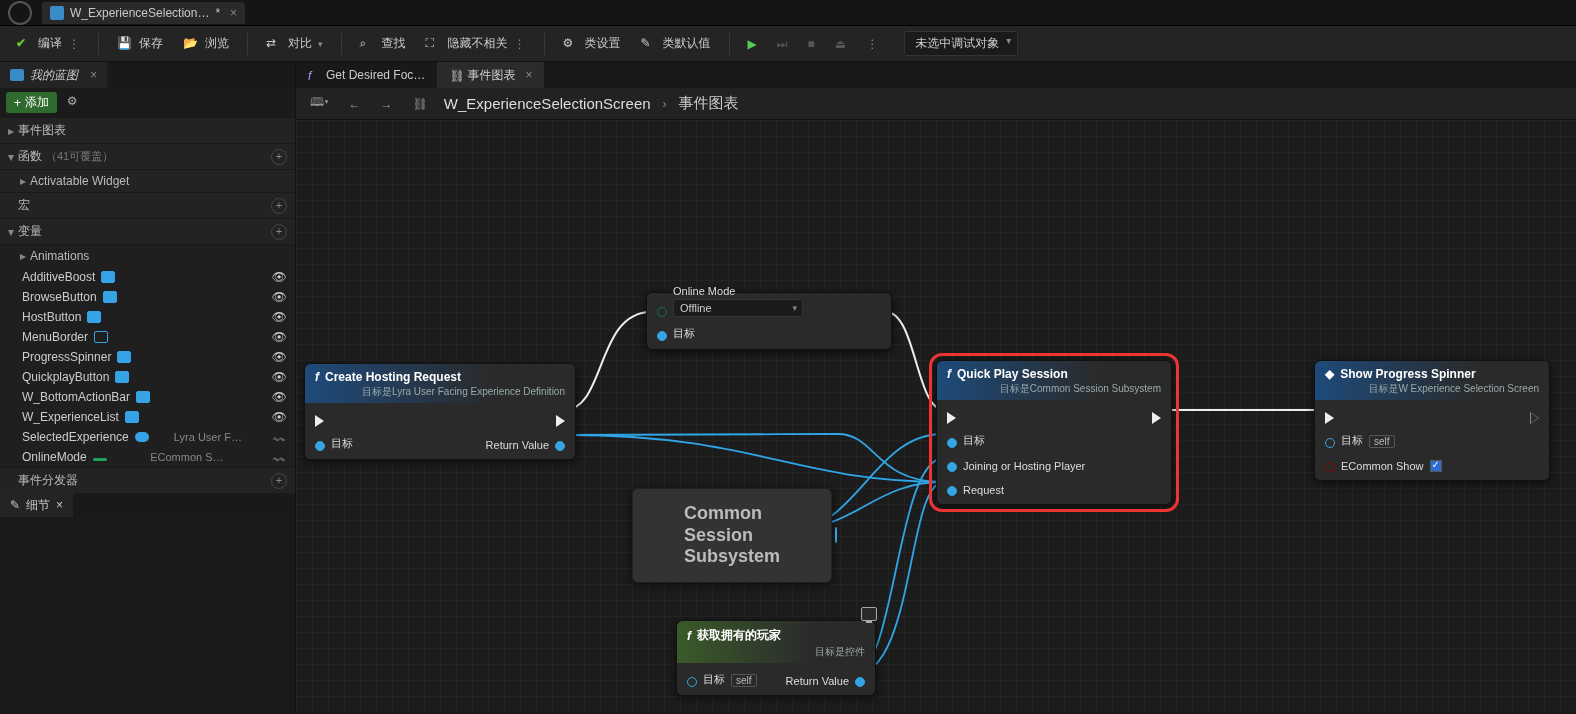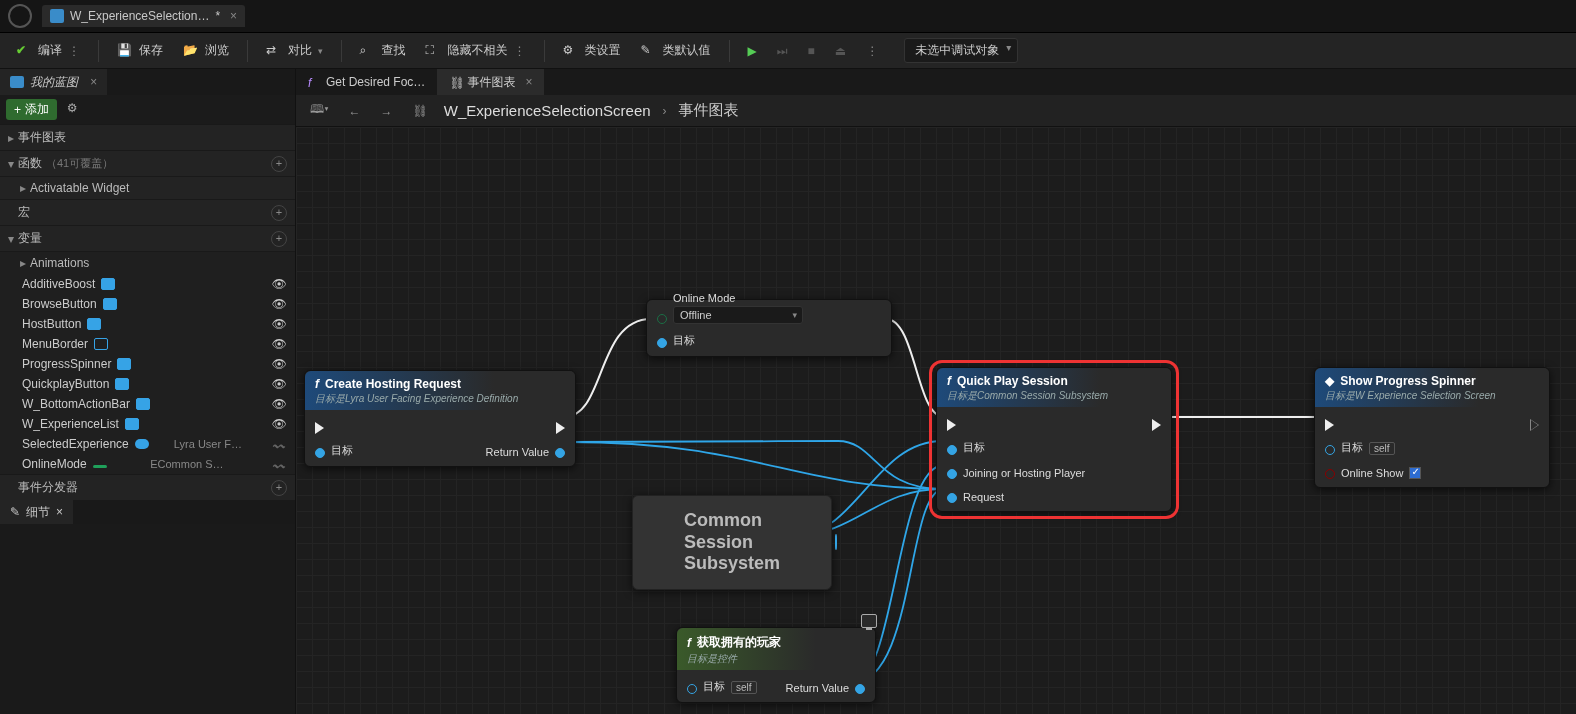--- a/index.html
+++ b/index.html
@@ -1,17 +1,17 @@
 <!DOCTYPE html>
 <html><head>
 <meta charset="utf-8">
 <style>
 * { margin:0; padding:0; box-sizing:border-box; font-family:"Segoe UI",Arial,sans-serif; }
 body { width:1576px; height:714px; background:#1a1a1a; color:#c8c8c8; overflow:hidden; position:relative; font-size:12px; }
-.top-bar { height:33px; background:#151515; display:flex; align-items:center; padding-left:8px; border-bottom:1px solid #000; }
+.top-bar { height:26px; background:#151515; display:flex; align-items:center; padding-left:8px; border-bottom:1px solid #000; }
 .logo { width:24px; height:24px; border:2px solid #555; border-radius:50%; margin-right:10px; }
 .main-tab { background:#2a2a2a; padding:4px 8px; display:flex; align-items:center; gap:6px; height:22px; border-radius:3px 3px 0 0; }
 .main-tab .fileicon { width:14px; height:14px; background:#3a8cc9; border-radius:2px; }
 .main-tab .close { color:#888; margin-left:4px; cursor:pointer; }
 
 .toolbar { height:36px; background:#242424; display:flex; align-items:center; padding:0 8px; gap:4px; border-bottom:1px solid #111; }
 .tbtn { display:flex; align-items:center; gap:6px; padding:4px 8px; color:#ccc; border-radius:3px; cursor:pointer; }
 .tsep { width:1px; height:22px; background:#3a3a3a; margin:0 6px; }
 .ticon { width:16px; height:16px; display:inline-block; }
 .compile-check { color:#6c3; font-weight:bold; }
@@ -73,21 +73,21 @@
     linear-gradient(#2a2a2a 1px,transparent 1px),
     linear-gradient(90deg,#2a2a2a 1px,transparent 1px);
   background-size: 16px 16px,16px 16px,128px 128px,128px 128px;
   overflow:hidden;
 }
 svg.wires { position:absolute; inset:0; width:100%; height:100%; pointer-events:none; }
 
 .node { position:absolute; background:#2a2a2a; border:1px solid #111; border-radius:6px; box-shadow:0 2px 8px rgba(0,0,0,.6); min-width:200px; }
 .node .nhead { padding:6px 10px 4px 10px; border-radius:6px 6px 0 0; }
 .node .ntitle { font-size:12px; font-weight:600; color:#fff; display:flex; gap:6px; align-items:center; }
-.node .nsub { font-size:10px; color:#9aa; font-style:italic; margin-top:1px; }
+.node .nsub { font-size:10px; color:#9aa; margin-top:1px;text-align:right; }
 .node .nbody { padding:6px 10px 8px 10px; display:flex; }
 .pins-l, .pins-r { display:flex; flex-direction:column; gap:6px; }
 .pins-r { margin-left:auto; align-items:flex-end; }
 .pin { display:flex; align-items:flex-end; gap:6px; font-size:11px; color:#ddd; height:18px; }
 .pin.right { flex-direction:row-reverse; }
 .exec { width:0; height:0; border-top:6px solid transparent; border-bottom:6px solid transparent; border-left:9px solid #eee; }
 .exec.hollow { border-left-color:transparent; position:relative; }
 .exec.hollow::before { content:""; position:absolute; left:-9px; top:-6px; width:0; height:0; border-top:6px solid transparent; border-bottom:6px solid transparent; border-left:9px solid #888; }
 .exec.hollow::after { content:""; position:absolute; left:-8px; top:-5px; width:0; height:0; border-top:5px solid transparent; border-bottom:5px solid transparent; border-left:7px solid #2a2a2a; }
 .dot { width:10px; height:10px; border-radius:50%; border:1px solid; }
@@ -439,21 +439,21 @@
             <div class="pin">
                 <span class="exec"></span>
               </div>
             <div class="pin">
                 <span class="dot obj h"></span>
                 <span>目标</span>
                 <span class="selfbox">self</span>
               </div>
             <div class="pin">
                 <span class="dot bool"></span>
-                <span>Online Show</span>
+                <span>ECommon Show</span>
                 <span class="chk"></span>
               </div>
           </div>
           <div class="pins-r">
             <div class="pin right">
                 <span class="exec hollow"></span>
               </div>
           </div>
         </div>
       </div>

